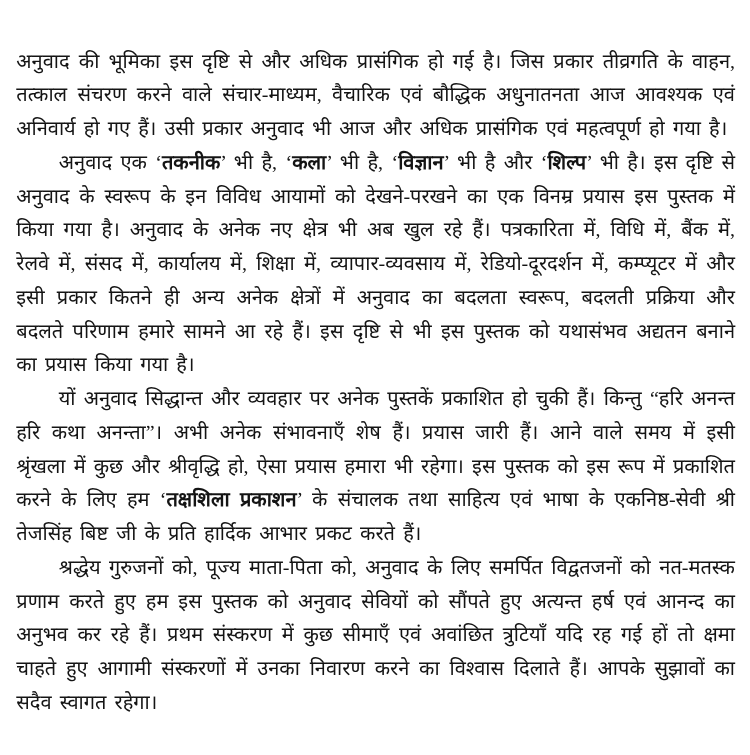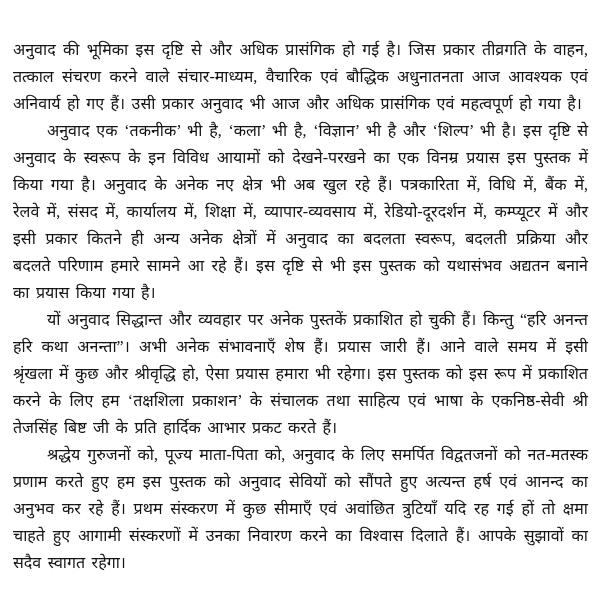--- a/index.html
+++ b/index.html
@@ -28,21 +28,21 @@
   .para {
     margin: 0;
   }
   .para.indent {
     text-indent: 34px;
   }
   .run {
     font-weight: 400;
   }
   .run.bold {
-    font-weight: 400;
+    font-weight: 700;
   }
 </style>
 </head>
 <body>
 
 <div class="page">
   <div class="text-block" id="text-block" style="color: rgb(20, 20, 20);">
       <p class="para"><span class="run">अनुवाद की भूमिका इस दृष्टि से और अधिक प्रासंगिक हो गई है। जिस प्रकार तीव्रगति के वाहन, तत्काल संचरण करने वाले संचार-माध्यम, वैचारिक एवं बौद्धिक अधुनातनता आज आवश्यक एवं अनिवार्य हो गए हैं। उसी प्रकार अनुवाद भी आज और अधिक प्रासंगिक एवं महत्वपूर्ण हो गया है।</span></p>
       <p class="para indent"><span class="run">अनुवाद एक ‘</span><span class="run bold">तकनीक</span><span class="run">’ भी है, ‘</span><span class="run bold">कला</span><span class="run">’ भी है, ‘</span><span class="run bold">विज्ञान</span><span class="run">’ भी है और ‘</span><span class="run bold">शिल्प</span><span class="run">’ भी है। इस दृष्टि से अनुवाद के स्वरूप के इन विविध आयामों को देखने-परखने का एक विनम्र प्रयास इस पुस्तक में किया गया है। अनुवाद के अनेक नए क्षेत्र भी अब खुल रहे हैं। पत्रकारिता में, विधि में, बैंक में, रेलवे में, संसद में, कार्यालय में, शिक्षा में, व्यापार-व्यवसाय में, रेडियो-दूरदर्शन में, कम्प्यूटर में और इसी प्रकार कितने ही अन्य अनेक क्षेत्रों में अनुवाद का बदलता स्वरूप, बदलती प्रक्रिया और बदलते परिणाम हमारे सामने आ रहे हैं। इस दृष्टि से भी इस पुस्तक को यथासंभव अद्यतन बनाने का प्रयास किया गया है।</span></p>
       <p class="para indent"><span class="run">यों अनुवाद सिद्धान्त और व्यवहार पर अनेक पुस्तकें प्रकाशित हो चुकी हैं। किन्तु “हरि अनन्त हरि कथा अनन्ता”। अभी अनेक संभावनाएँ शेष हैं। प्रयास जारी हैं। आने वाले समय में इसी श्रृंखला में कुछ और श्रीवृद्धि हो, ऐसा प्रयास हमारा भी रहेगा। इस पुस्तक को इस रूप में प्रकाशित करने के लिए हम ‘</span><span class="run bold">तक्षशिला प्रकाशन</span><span class="run">’ के संचालक तथा साहित्य एवं भाषा के एकनिष्ठ-सेवी श्री तेजसिंह बिष्ट जी के प्रति हार्दिक आभार प्रकट करते हैं।</span></p>

